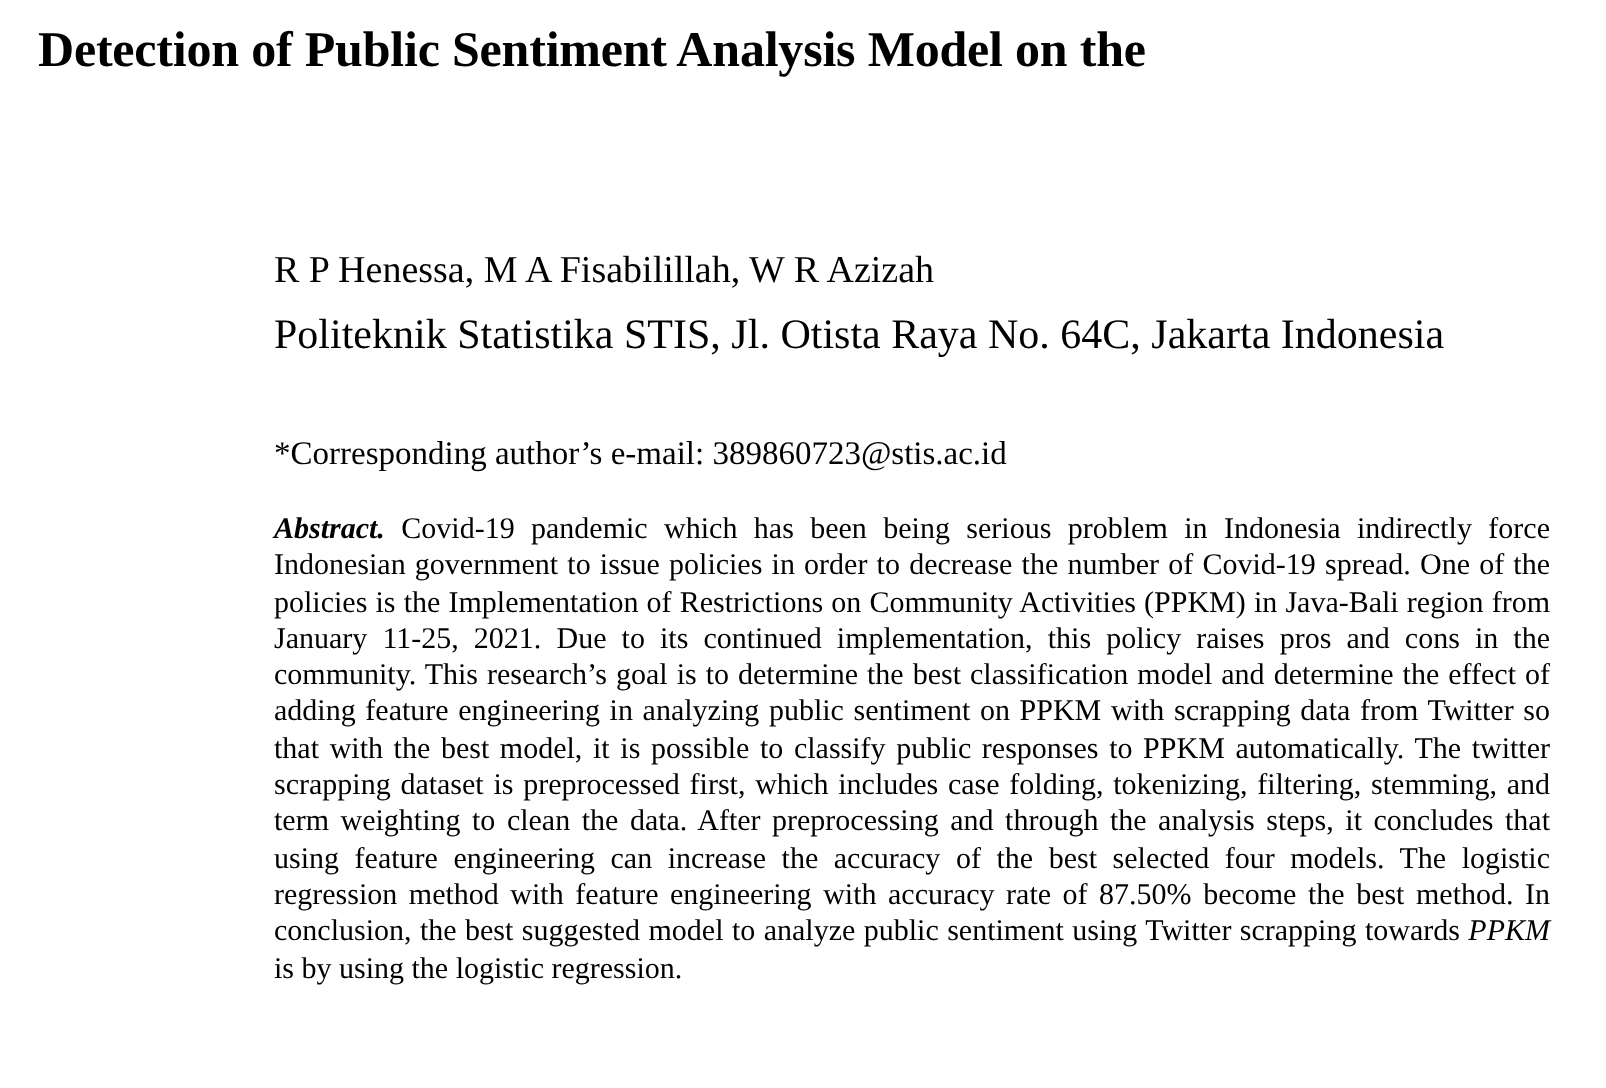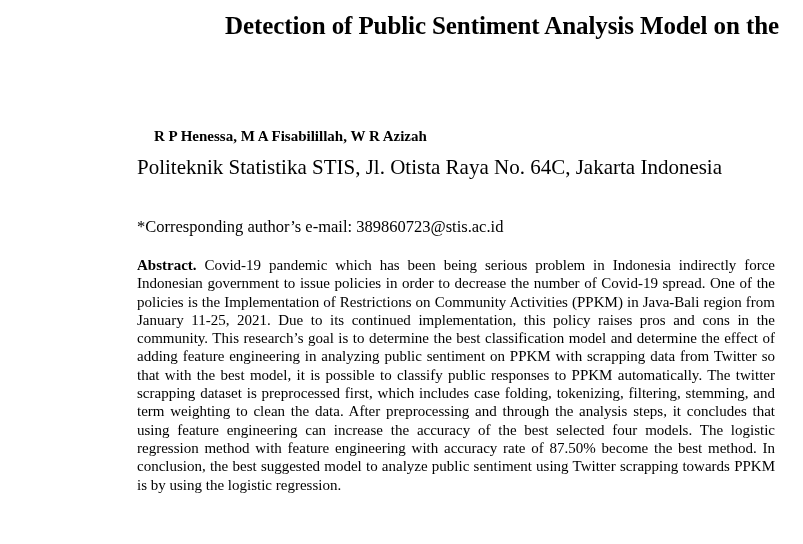--- a/index.html
+++ b/index.html
@@ -18,29 +18,28 @@
   .title {
     position: absolute;
     left: 19px;
     top: 10px;
     width: 760px;
     margin: 0;
     font-size: 25px;
     font-weight: bold;
     line-height: 32px;
     letter-spacing: -0.1px;
-    text-align: right;
   }
   .title span { display: block; }
   .authors {
     position: absolute;
-    left: 154px;
+    left: 137px;
     top: 126px;
-    font-size: 15px;
-    font-weight: bold;
+    font-size: 19px;
+    font-weight: normal;
     line-height: 20px;
     margin: 0;
   }
   .affiliation {
     position: absolute;
     left: 137px;
     top: 157px;
     font-size: 21px;
     line-height: 20px;
     margin: 0;
@@ -56,22 +55,22 @@
   .abstract {
     position: absolute;
     left: 137px;
     top: 256px;
     width: 638px;
     font-size: 15px;
     line-height: 18.3px;
     text-align: justify;
     margin: 0;
   }
-  .abstract .label { font-weight: bold; }
-  .abstract .em { }
+  .abstract .label { font-weight: bold; font-style: italic; }
+  .abstract .em { font-style: italic; }
 </style>
 </head>
 <body>
 
 <h1 class="title">
   <span>Detection of Public Sentiment Analysis Model on the</span>
 </h1>
 
 <p class="authors">R P Henessa, M A Fisabilillah, W R Azizah</p>
 

